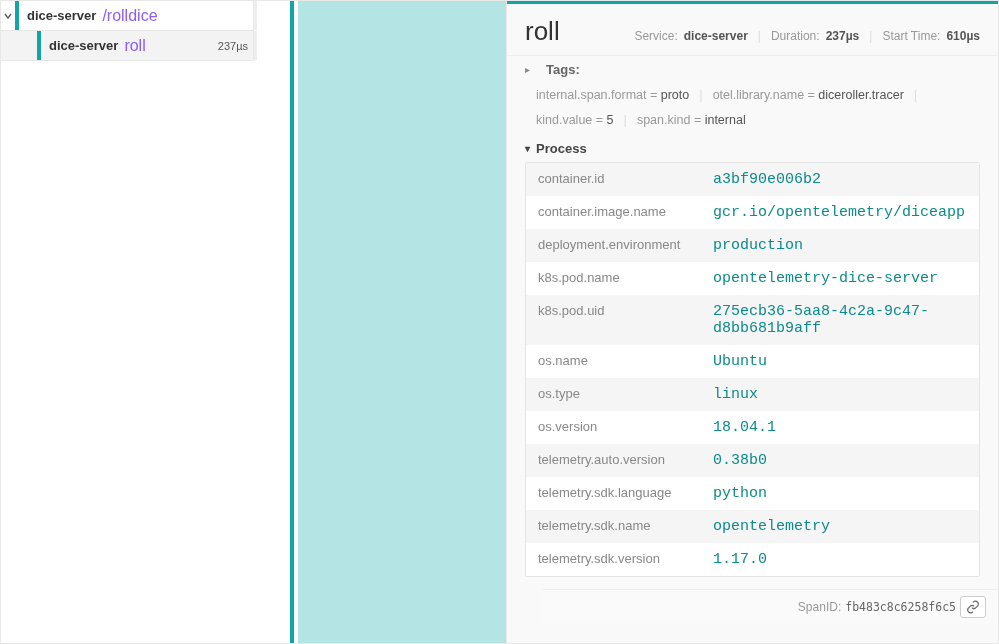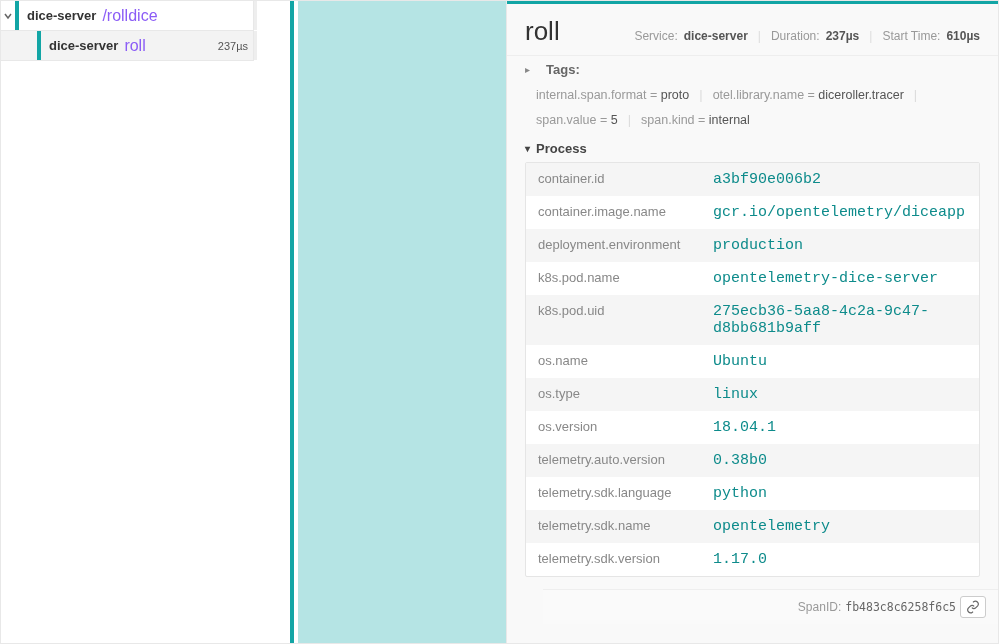--- a/index.html
+++ b/index.html
@@ -137,21 +137,21 @@
       </div>
 
       <div class="tags-row">
         <span class="tag-caret">▸</span>
         <span class="tags-label">Tags:</span>
         <span id="tags-container" style="display:flex; gap:10px; flex-wrap:wrap; align-items:center;margin-left:11px;">
             <span class="tag-item"><span class="k">internal.span.format</span> = <span class="v">proto</span></span>
             <span class="tag-sep">|</span>
             <span class="tag-item"><span class="k">otel.library.name</span> = <span class="v">diceroller.tracer</span></span>
             <span class="tag-sep">|</span>
-            <span class="tag-item"><span class="k">span.value</span> = <span class="v">5</span></span>
+            <span class="tag-item"><span class="k">kind.value</span> = <span class="v">5</span></span>
             <span class="tag-sep">|</span>
             <span class="tag-item"><span class="k">span.kind</span> = <span class="v">internal</span></span>
           </span>
       </div>
 
       <div class="process-section">
         <div class="process-header">
           <span class="caret">▾</span>
           <span>Process</span>
         </div>

